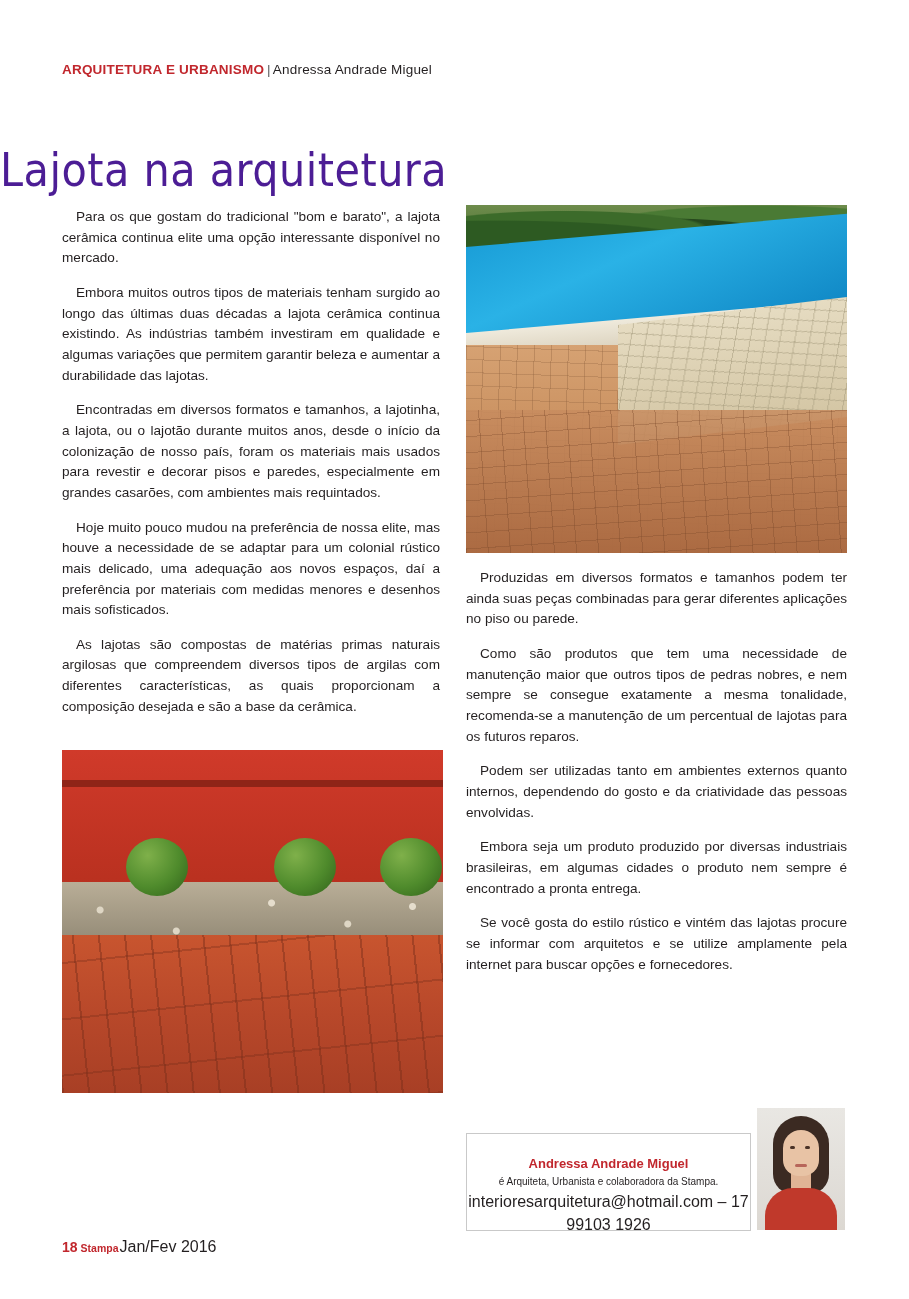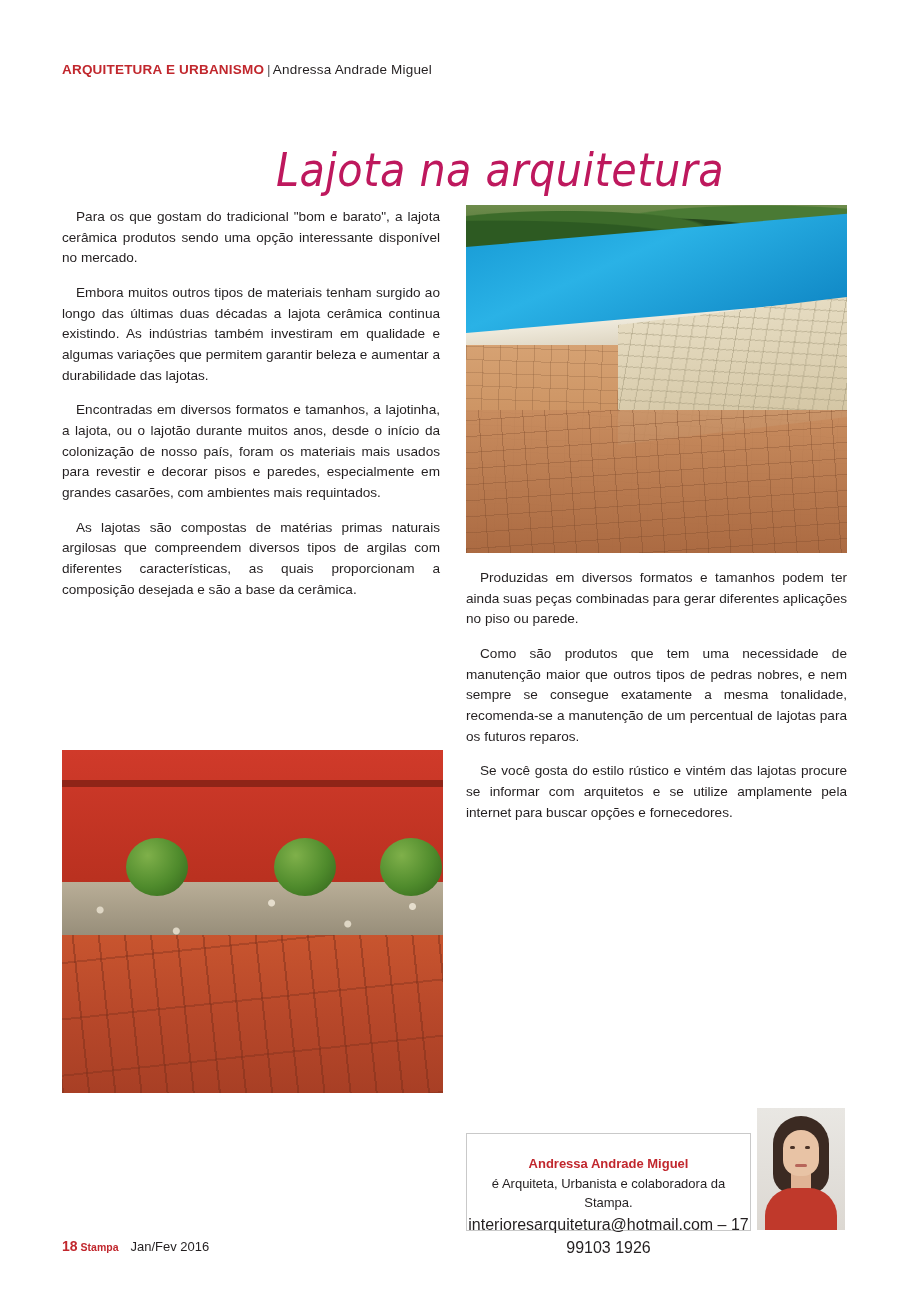--- a/index.html
+++ b/index.html
@@ -42,28 +42,27 @@
   .kicker .author {
     color: #231f20;
     font-weight: normal;
   }
 
   .headline {
     position: absolute;
     left: 0;
     right: 0;
     top: 112px;
-    text-align: right;
+    text-align: left;
     font-size: 46px;
     font-weight: normal;
     letter-spacing: 0.5px;
-    color: #be185d;
+    color: #4c1d95;
     font-family: "DejaVu Sans", sans-serif;
     font-stretch: condensed;
-    font-style: italic;
   }
 
   
   .col {
     position: absolute;
     width: 378px;
     font-size: 13.6px;
     line-height: 1.52;
     text-align: justify;
     color: #231f20;
@@ -196,21 +195,21 @@
     text-align: center;
     padding-top: 22px;
   }
   .author-name {
     color: #c1272d;
     font-weight: bold;
     font-size: 13px;
     margin-bottom: 4px;
   }
   .author-role {
-    font-size: 13px;
+    font-size: 10px;
     color: #231f20;
     line-height: 1.45;
   }
   .author-email {
     font-size: 16px;
     color: #231f20;
     line-height: 1.45;
   }
   .author-photo {
     position: absolute;
@@ -268,39 +267,40 @@
     font-size: 14px;
   }
   .footer .mag {
     color: #c1272d;
     font-weight: bold;
     font-size: 10.5px;
     margin-left: 3px;
   }
   .footer .issue {
     color: #231f20;
-    font-size: 13px;
-    margin-left: 12px;
+    font-size: 16px;
+    margin-left: 1px;
   }
 </style>
 </head>
 <body>
 
 <div class="page">
 
   <div class="kicker">
     <span class="section">ARQUITETURA E URBANISMO</span><span class="sep">|</span><span class="author">Andressa Andrade Miguel</span>
   </div>
 
   <h1 class="headline">Lajota na arquitetura</h1>
 
   <div class="col left">
-    <p>Para os que gostam do tradicional "bom e barato", a lajota cerâmica produtos sendo uma opção interessante disponível no mercado.</p>
+    <p>Para os que gostam do tradicional "bom e barato", a lajota cerâmica continua elite uma opção interessante disponível no mercado.</p>
     <p>Embora muitos outros tipos de materiais tenham surgido ao longo das últimas duas décadas a lajota cerâmica continua existindo. As indústrias também investiram em qualidade e algumas variações que permitem garantir beleza e aumentar a durabilidade das lajotas.</p>
     <p>Encontradas em diversos formatos e tamanhos, a lajotinha, a lajota, ou o lajotão durante muitos anos, desde o início da colonização de nosso país, foram os materiais mais usados para revestir e decorar pisos e paredes, especialmente em grandes casarões, com ambientes mais requintados.</p>
+    <p>Hoje muito pouco mudou na preferência de nossa elite, mas houve a necessidade de se adaptar para um colonial rústico mais delicado, uma adequação aos novos espaços, daí a preferência por materiais com medidas menores e desenhos mais sofisticados.</p>
     <p>As lajotas são compostas de matérias primas naturais argilosas que compreendem diversos tipos de argilas com diferentes características, as quais proporcionam a composição desejada e são a base da cerâmica.</p>
   </div>
 
   <div class="photo" id="photo-pool">
     <div class="pool-trees"></div>
     <div class="pool-water"></div>
     <div class="pool-coping"></div>
     <div class="pool-deck"></div>
     <div class="pool-pavers"></div>
     <div class="pool-deck2"></div>
@@ -313,20 +313,22 @@
     <div class="g-gravel"></div>
     <div class="g-bush b1"></div>
     <div class="g-bush b2"></div>
     <div class="g-bush b3"></div>
     <div class="g-floor"></div>
   </div>
 
   <div class="col right">
     <p>Produzidas em diversos formatos e tamanhos podem ter ainda suas peças combinadas para gerar diferentes aplicações no piso ou parede.</p>
     <p>Como são produtos que tem uma necessidade de manutenção maior que outros tipos de pedras nobres, e nem sempre se consegue exatamente a mesma tonalidade, recomenda-se a manutenção de um percentual de lajotas para os futuros reparos.</p>
+    <p>Podem ser utilizadas tanto em ambientes externos quanto internos, dependendo do gosto e da criatividade das pessoas envolvidas.</p>
+    <p>Embora seja um produto produzido por diversas industriais brasileiras, em algumas cidades o produto nem sempre é encontrado a pronta entrega.</p>
     <p>Se você gosta do estilo rústico e vintém das lajotas procure se informar com arquitetos e se utilize amplamente pela internet para buscar opções e fornecedores.</p>
   </div>
 
   <div class="author-box">
     <div class="author-name">Andressa Andrade Miguel</div>
     <div class="author-role">é Arquiteta, Urbanista e colaboradora da Stampa.</div>
     <div class="author-email">interioresarquitetura@hotmail.com – 17 99103 1926</div>
   </div>
 
   <div class="author-photo">

